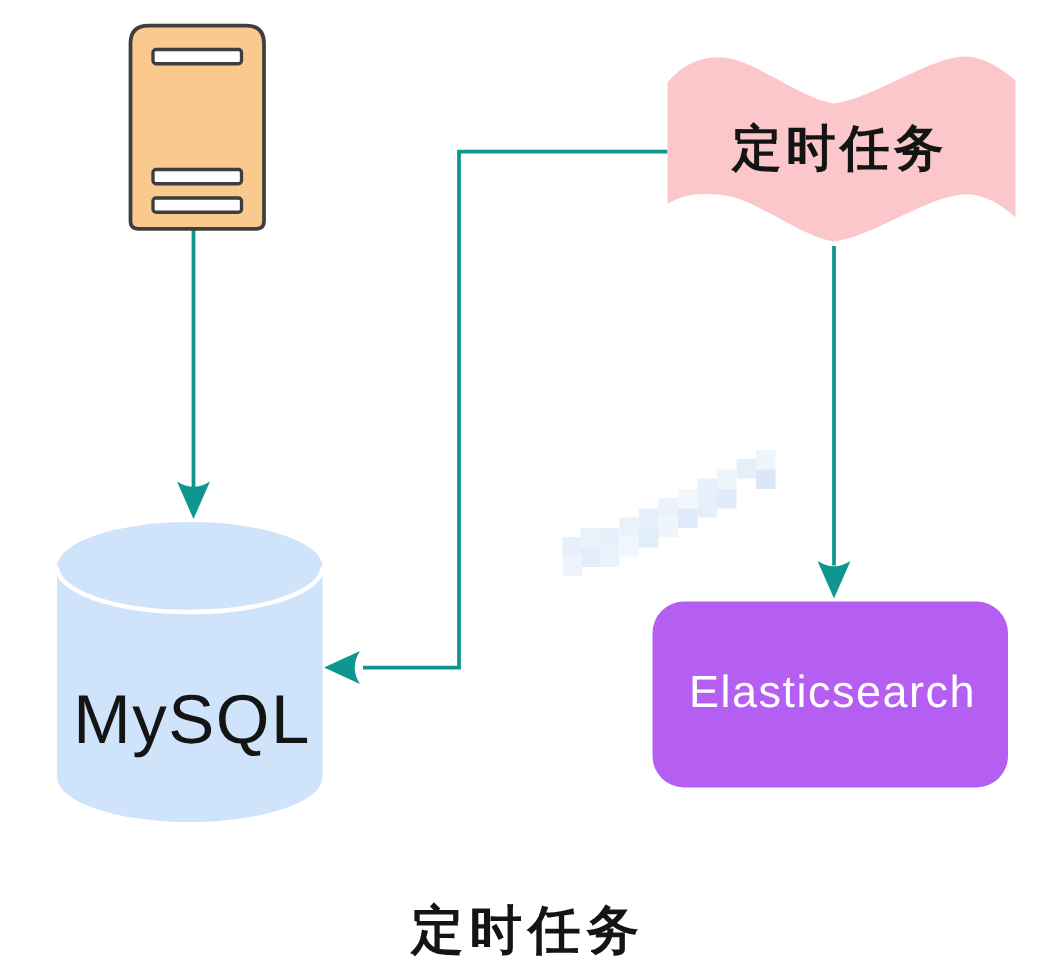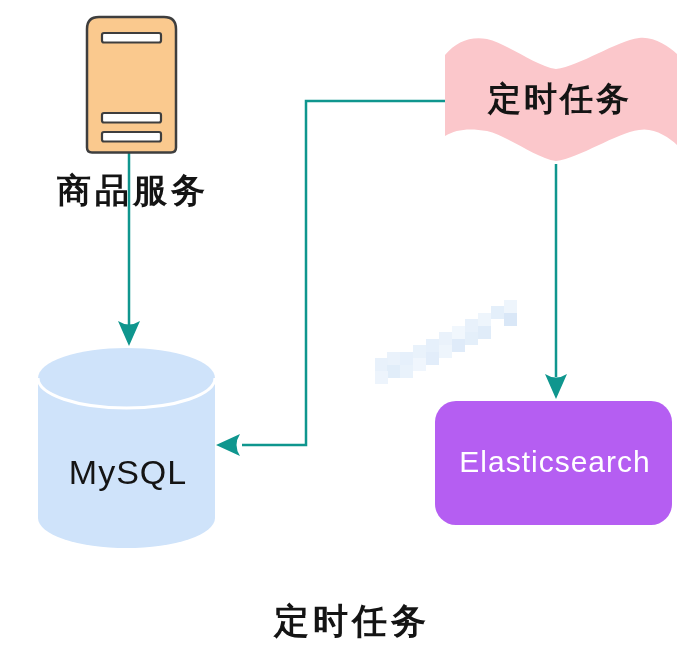--- a/index.html
+++ b/index.html
@@ -3,21 +3,21 @@
 <meta charset="utf-8">
 <style>
   html,body{margin:0;padding:0;background:#fff;}
   .canvas{position:relative;width:691px;height:653px;background:#fff;overflow:hidden;
           font-family:"DejaVu Serif","Liberation Serif",serif;}
   .canvas svg{position:absolute;left:0;top:0;}
   .label{position:absolute;color:#141414;white-space:nowrap;transform:translateX(-50%);
          font-family:Liberation Sans, sans-serif;line-height:1.18;}
   .lbl-product{left:133px;top:170px;font-size:34px;letter-spacing:4px;font-weight:600;}
   .lbl-task{left:560px;top:80px;font-size:33px;letter-spacing:3px;font-weight:600;}
-  .lbl-mysql{left:128px;top:452px;font-size:34px;letter-spacing:1px;}
+  .lbl-mysql{left:128px;top:452px;font-size:46px;letter-spacing:1px;}
   .lbl-es{left:555px;top:444px;font-size:30px;color:#ffffff;letter-spacing:1px;}
   .lbl-caption{left:352px;top:600px;font-size:35px;font-weight:700;letter-spacing:4px;}
 </style>
 </head>
 <body>
 
 <div class="canvas">
 
   <svg width="691" height="653" viewBox="0 0 691 653">
 
@@ -73,21 +73,20 @@
              C470,128 456,129 445,136 Z" fill="#FBC7CB"></path>
 
     <g>
       <path d="M38,378 A88.5,30 0 0 1 215,378 L215,518 A88.5,30 0 0 1 38,518 Z" fill="#CFE3FA"></path>
       <path d="M38,378 A88.5,30 0 0 0 215,378" fill="none" stroke-width="3" stroke="#FFFFFF"></path>
     </g>
 
     <rect x="435" y="401" width="237" height="124" rx="21" fill="#B55EF2"></rect>
   </svg>
 
-  <div class="label lbl-product">商品服务</div>
 
   <div class="label lbl-task">定时任务</div>
 
   <div class="label lbl-mysql">MySQL</div>
 
   <div class="label lbl-es">Elasticsearch</div>
 
   <div class="label lbl-caption">定时任务</div>
 </div>
 

